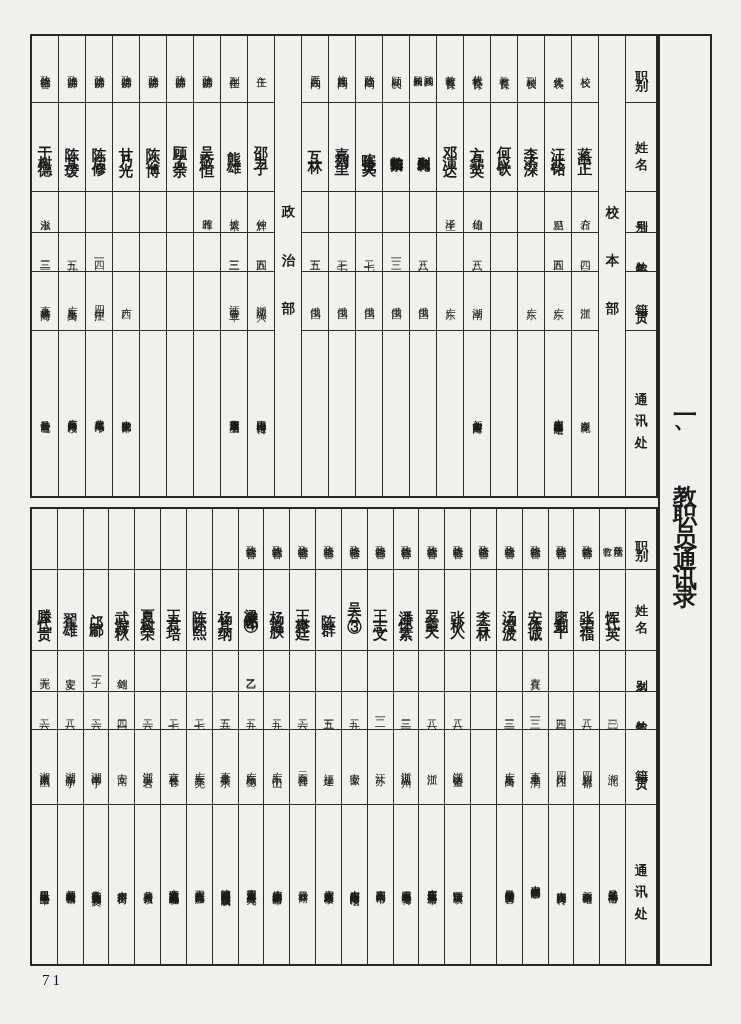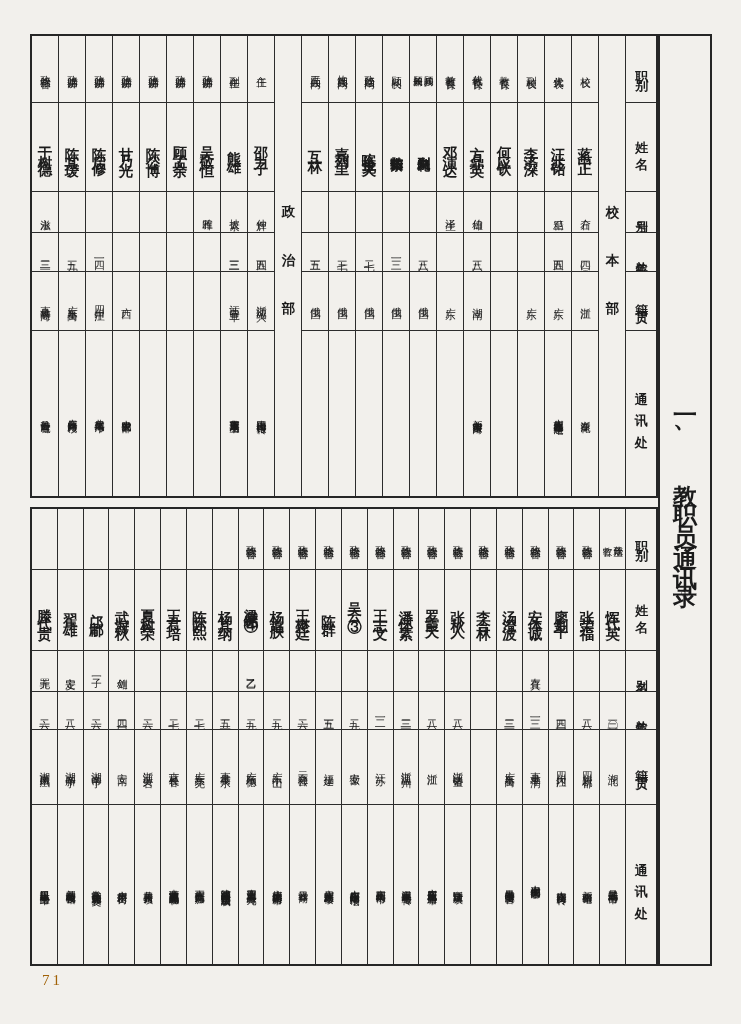--- a/index.html
+++ b/index.html
@@ -87,21 +87,21 @@
   .hcol .c-native .vtext{letter-spacing:7px;}
   .hcol .c-address .vtext{letter-spacing:22px;}
   
   .sec{
     writing-mode:vertical-rl;text-orientation:upright;
     font-size:13.5px;font-weight:600;letter-spacing:48px;
   }
   
   .pagenum{
     position:absolute;left:42px;top:972px;
-    font-size:15px;letter-spacing:3px;color:#a16207;
+    font-size:15px;letter-spacing:3px;color:#0f172a;
     font-family:"Liberation Serif", serif;
   }
 </style>
 </head>
 <body>
 
 <div class="page">
   <div class="sheet">
 
     <div class="titlecol">

